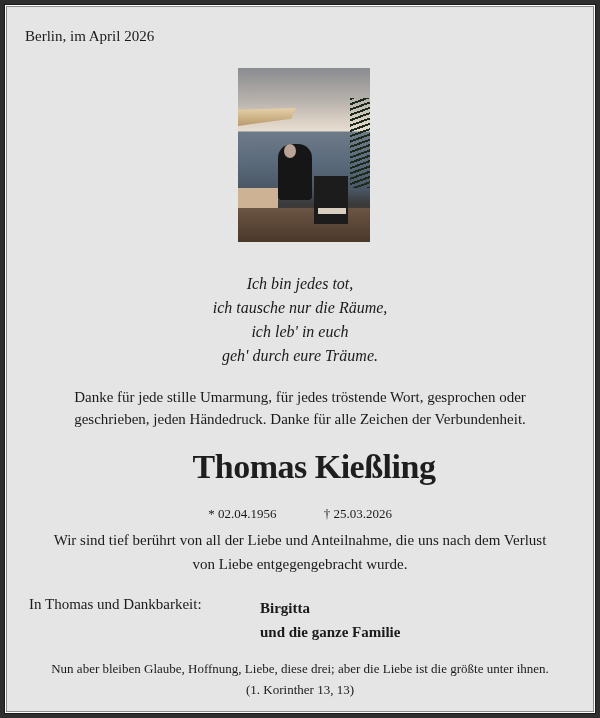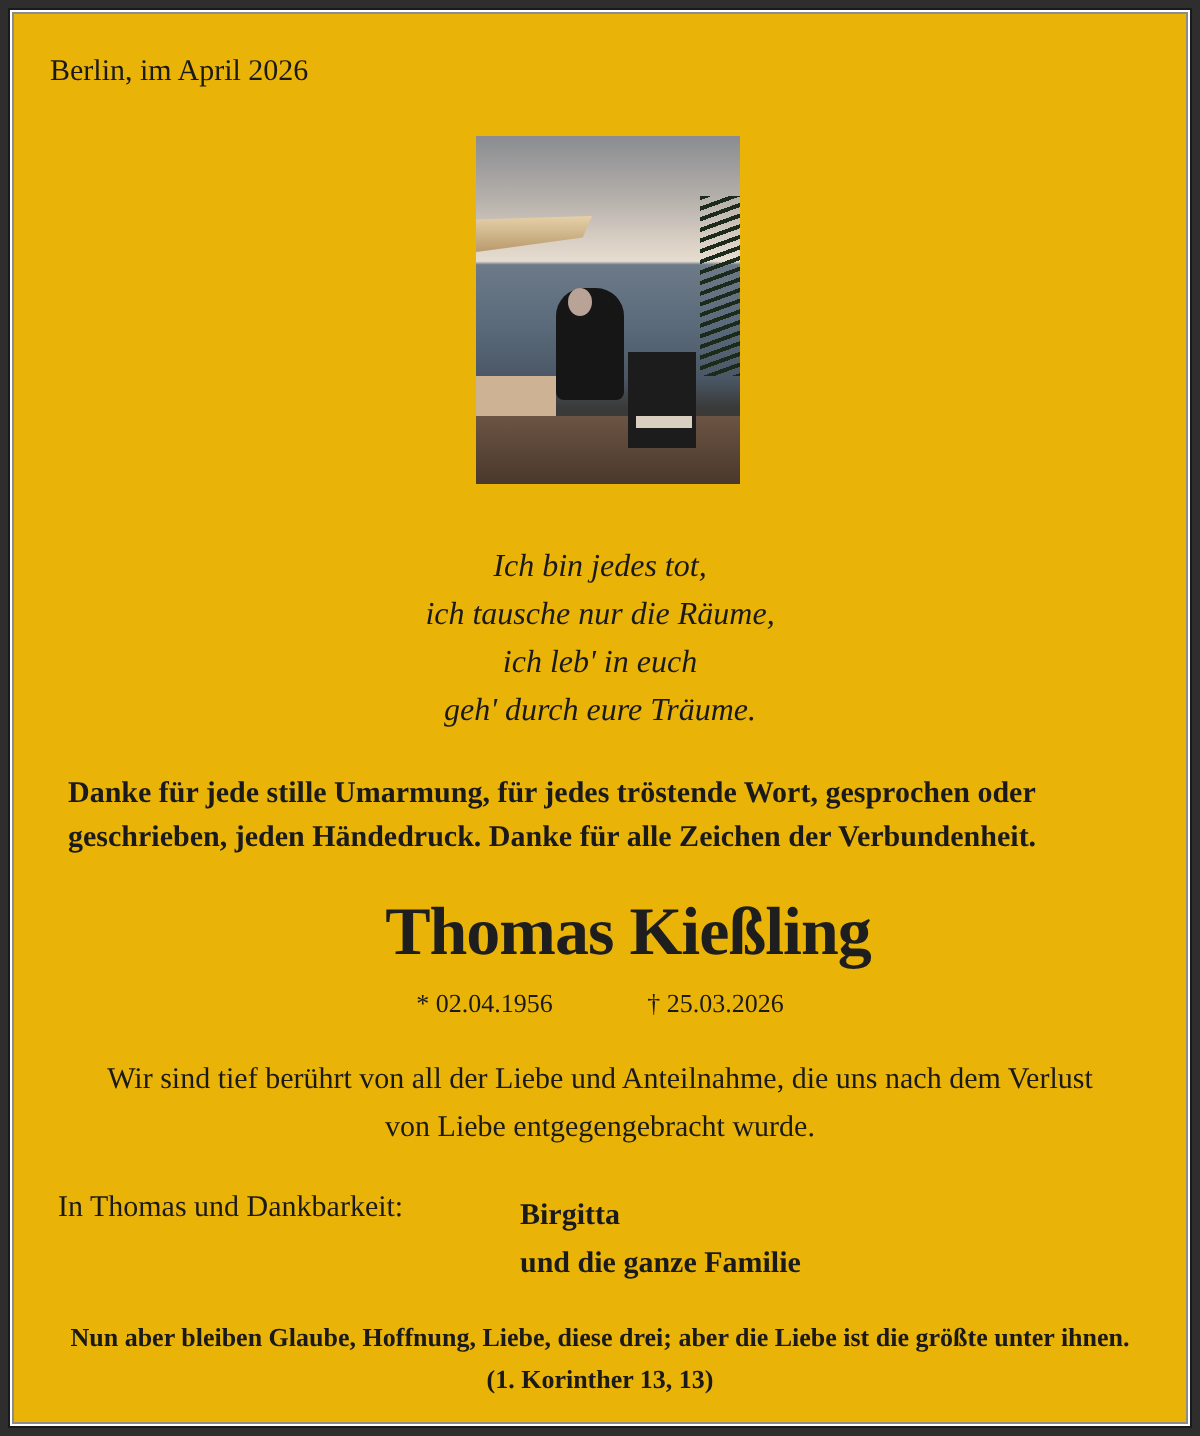--- a/index.html
+++ b/index.html
@@ -3,21 +3,21 @@
 <meta charset="utf-8">
 <style>
   html, body { margin: 0; padding: 0; }
   body {
     width: 600px; height: 718px; background: #2e2e2e;
     font-family: "DejaVu Serif", "Liberation Serif", serif;
     color: #1a1a1a; position: relative; overflow: hidden;
   }
   .frame {
     position: absolute; left: 4px; top: 4px; right: 4px; bottom: 4px;
-    background: #eab308;
+    background: #e5e5e5;
     box-shadow: inset 0 0 0 1px #1a1a1a, inset 0 0 0 2px #ffffff, inset 0 0 0 3px #8c8c8c;
   }
   .place-date {
     position: absolute; left: 21px; top: 24px;
     font-family: "Liberation Serif", serif; font-size: 15px;
   }
   .photo {
     position: absolute; left: 234px; top: 64px; width: 132px; height: 174px;
     overflow: hidden;
     background: linear-gradient(to bottom, #8a8c90 0%, #b5b0ab 18%, #d9cfc4 30%, #e6dccf 36%, #6d7a88 37%, #5a6a7a 55%, #4a5664 70%, #3a3a3a 78%, #4d3f35 100%);
@@ -53,49 +53,49 @@
   }
   .photo .palm {
     position: absolute; right: 0; top: 30px; width: 20px; height: 90px;
     background: repeating-linear-gradient(160deg, #1b2a1b 0 2px, transparent 2px 5px);
   }
   .poem {
     position: absolute; left: 0; right: 0; top: 268px; text-align: center;
     font-family: "Liberation Serif", serif; font-style: italic; font-size: 16px; line-height: 24px;
   }
   .thanks {
-    position: absolute; left: 30px; right: 30px; top: 382px; 
-    font-family: "Liberation Serif", serif; font-size: 15px; line-height: 22px; font-weight: bold;
+    position: absolute; left: 30px; right: 30px; top: 382px; text-align: center;
+    font-family: "Liberation Serif", serif; font-size: 15px; line-height: 22px;
   }
   .name {
     position: absolute; left: 0; right: 0; top: 444px; text-align: center;
     font-family: "Liberation Serif", serif; font-size: 34px; font-weight: bold; letter-spacing: -0.5px;
     color: #1e1e1e;
     padding-left: 28px;
   }
   .dates {
     position: absolute; left: 0; right: 0; top: 490px; text-align: center;
     font-family: "Liberation Serif", serif; font-size: 13px;
   }
-  .dates span { display: inline-block; margin: 0 22px; }
+  .dates span { display: inline-block; margin: 12px 22px; }
   .moved {
     position: absolute; left: 24px; right: 24px; top: 524px; text-align: center;
     font-family: "Liberation Serif", serif; font-size: 15px; line-height: 24px;
   }
   .sign-label {
     position: absolute; left: 25px; top: 592px;
     font-family: "Liberation Serif", serif; font-size: 15px;
   }
   .signers {
     position: absolute; left: 256px; top: 592px;
     font-family: "Liberation Serif", serif; font-size: 15px; font-weight: bold; line-height: 24px;
   }
   .verse {
     position: absolute; left: 10px; right: 10px; top: 654px; text-align: center;
-    font-family: "Liberation Serif", serif; font-size: 13px; line-height: 21px; font-weight: bold;
+    font-family: "Liberation Serif", serif; font-size: 13px; line-height: 21px;
   }
 </style>
 </head>
 <body>
 
 <div class="frame">
   <div class="place-date">Berlin, im April 2026</div>
 
   <div class="photo">
     <div class="umbrella"></div>

